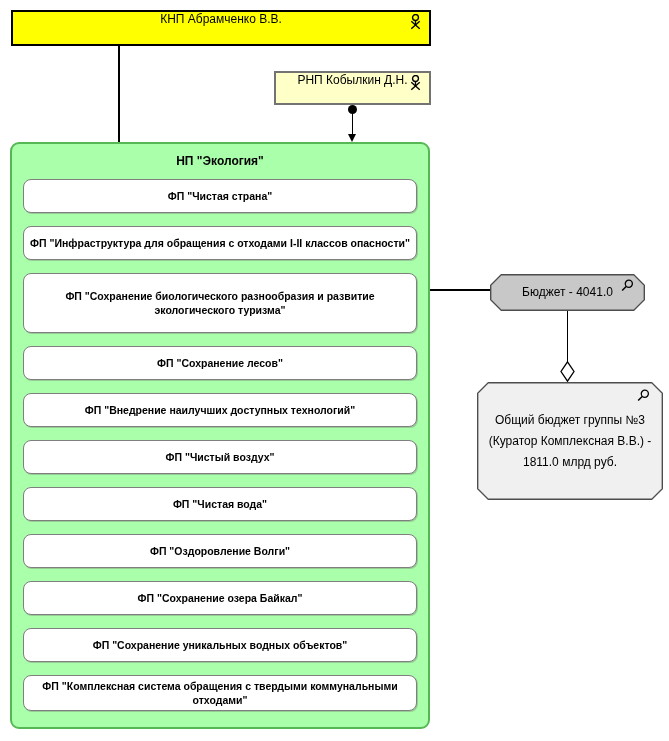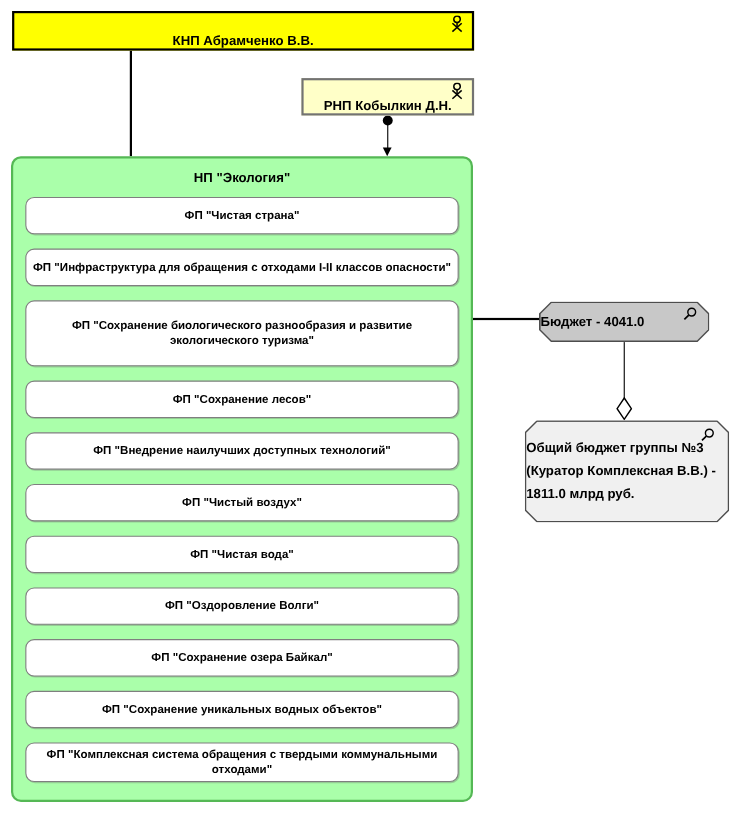--- a/index.html
+++ b/index.html
@@ -2,22 +2,22 @@
 <html><head>
 <meta charset="utf-8">
 <style>
   html,body{margin:0;padding:0;background:#fff;}
   .canvas{
     position:relative;width:669px;height:741px;background:#fff;
     font-family:"Liberation Sans",sans-serif;color:#000;overflow:hidden;
   }
   
   .actor-box{
-    position:absolute;box-sizing:border-box;display:flex;align-items:flex-end;justify-content:center;
-    font-weight:bold;font-size:12px;text-align:center;
+    position:absolute;box-sizing:border-box;display:flex;align-items:flex-start;justify-content:center;
+    font-weight:normal;font-size:12px;text-align:center;
   }
   .knp{left:11px;top:10px;width:420px;height:36px;background:#FFFF00;border:2px solid #000;}
   .rnp{left:274px;top:71px;width:157px;height:34px;background:#FFFFC8;border:2px solid #737373;}
   .actor-icon{position:absolute;top:2px;right:6px;width:15px;height:19px;}
   
   .np-container{
     position:absolute;left:10px;top:142px;width:420px;height:587px;box-sizing:border-box;
     background:#AAFFAA;border:2px solid #55B855;border-radius:9px;
   }
   .np-title{
@@ -36,26 +36,26 @@
   }
   .fp-item[data-idx="2"]{min-height:60px;}
   
   .oct{
     position:absolute;
     clip-path:polygon(11px 0,calc(100% - 11px) 0,100% 11px,100% calc(100% - 11px),calc(100% - 11px) 100%,11px 100%,0 calc(100% - 11px),0 11px);
   }
   .oct-inner{
     position:absolute;inset:1.4px;
     clip-path:polygon(10px 0,calc(100% - 10px) 0,100% 10px,100% calc(100% - 10px),calc(100% - 10px) 100%,10px 100%,0 calc(100% - 10px),0 10px);
-    display:flex;align-items:flex-start;justify-content:center;flex-direction:column;
-    font-weight:bold;font-size:12px;text-align:center;line-height:1.75;
+    display:flex;align-items:center;justify-content:center;flex-direction:column;
+    font-weight:normal;font-size:12px;text-align:center;line-height:1.75;
   }
   .budget-node{left:490px;top:274px;width:155px;height:37px;background:#4D4D4D;}
   .budget-node .oct-inner{background:#C8C8C8;}
-  .total-node{left:477px;top:382px;width:186px;height:93px;background:#4D4D4D;}
+  .total-node{left:477px;top:382px;width:186px;height:118px;background:#4D4D4D;}
   .total-node .oct-inner{background:#F0F0F0;}
   .mag-icon{position:absolute;width:14px;height:14px;z-index:2;}
   .budget-node .mag-icon{top:5px;right:11px;}
   .total-node .mag-icon{top:7px;right:13px;}
   
   .vline,.hline{position:absolute;background:#000;}
   .line-knp-np{left:118px;top:46px;width:1.5px;height:96px;}
   .line-rnp-np{left:351.5px;top:112px;width:1.5px;height:24px;}
   .line-np-budget{left:430px;top:289px;width:60px;height:1.5px;}
   .line-budget-total{left:567px;top:311px;width:1.3px;height:52px;}

